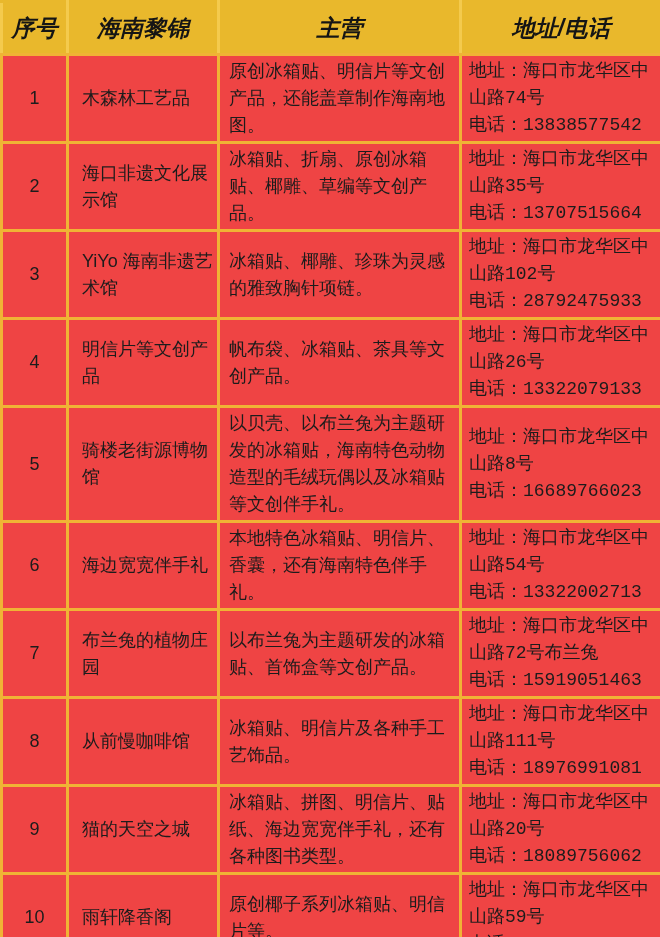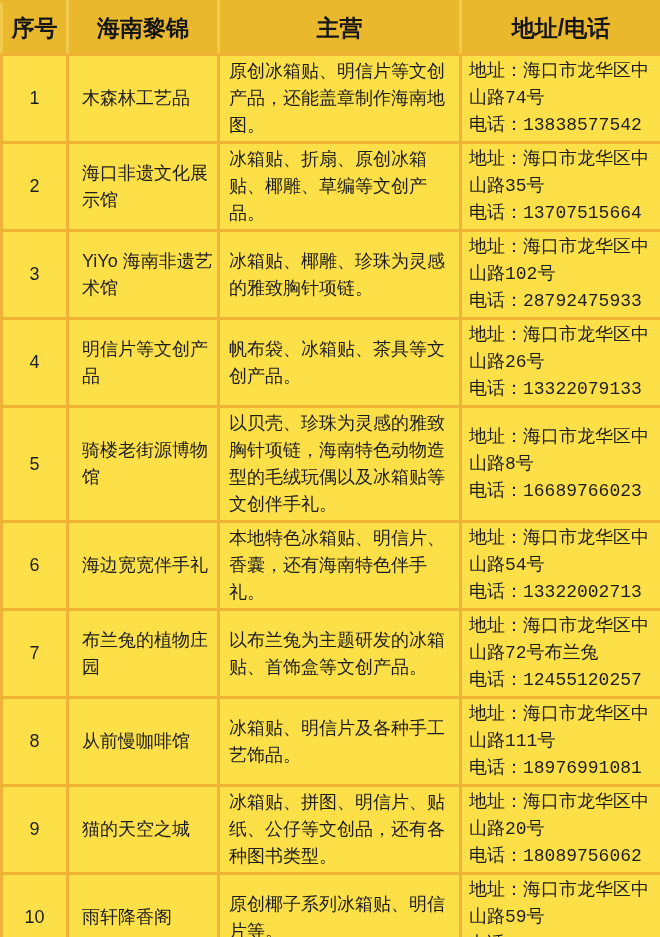--- a/index.html
+++ b/index.html
@@ -28,23 +28,24 @@
     font-size: 23px;
     font-weight: bold;
     height: 50px;
     text-align: center;
     vertical-align: middle;
     border-left: 3px solid #F4CA4D;
     border-right: 3px solid #F4CA4D;
     border-top: 3px solid #E9B82C;
     border-bottom: 3px solid #F0B335;
     padding: 0;
+    font-style: italic;
   }
   table.shops td {
-    background: #fde047;
+    background: #ef4444;
     color: #1C1C1C;
     font-size: 18px;
     line-height: 27px;
     border: 3px solid #F0B335;
     vertical-align: middle;
     padding: 2px 4px 2px 9px;
     word-break: break-word;
   }
   table.shops td.c-no {
     text-align: center;
@@ -119,57 +120,57 @@
         <td class="c-name">明信片等文创产品</td>
         <td class="c-main">帆布袋、冰箱贴、茶具等文创产品。</td>
         <td class="c-contact">
           <div>地址：海口市龙华区中山路26号</div>
           <div>电话：13322079133</div>
         </td>
       </tr>
       <tr>
         <td class="c-no">5</td>
         <td class="c-name">骑楼老街源博物馆</td>
-        <td class="c-main">以贝壳、珍珠为灵感的雅致胸针项链，海南特色动物造型的毛绒玩偶以及冰箱贴等文创伴手礼。</td>
+        <td class="c-main">以贝壳、以布兰兔为主题研发的冰箱贴，海南特色动物造型的毛绒玩偶以及冰箱贴等文创伴手礼。</td>
         <td class="c-contact">
           <div>地址：海口市龙华区中山路8号</div>
           <div>电话：16689766023</div>
         </td>
       </tr>
       <tr>
         <td class="c-no">6</td>
         <td class="c-name">海边宽宽伴手礼</td>
         <td class="c-main">本地特色冰箱贴、明信片、香囊，还有海南特色伴手礼。</td>
         <td class="c-contact">
           <div>地址：海口市龙华区中山路54号</div>
           <div>电话：13322002713</div>
         </td>
       </tr>
       <tr>
         <td class="c-no">7</td>
         <td class="c-name">布兰兔的植物庄园</td>
         <td class="c-main">以布兰兔为主题研发的冰箱贴、首饰盒等文创产品。</td>
         <td class="c-contact">
           <div>地址：海口市龙华区中山路72号布兰兔</div>
-          <div>电话：12455120257</div>
+          <div>电话：15919051463</div>
         </td>
       </tr>
       <tr>
         <td class="c-no">8</td>
         <td class="c-name">从前慢咖啡馆</td>
         <td class="c-main">冰箱贴、明信片及各种手工艺饰品。</td>
         <td class="c-contact">
           <div>地址：海口市龙华区中山路111号</div>
           <div>电话：18976991081</div>
         </td>
       </tr>
       <tr>
         <td class="c-no">9</td>
         <td class="c-name">猫的天空之城</td>
-        <td class="c-main">冰箱贴、拼图、明信片、贴纸、公仔等文创品，还有各种图书类型。</td>
+        <td class="c-main">冰箱贴、拼图、明信片、贴纸、海边宽宽伴手礼，还有各种图书类型。</td>
         <td class="c-contact">
           <div>地址：海口市龙华区中山路20号</div>
           <div>电话：18089756062</div>
         </td>
       </tr>
       <tr>
         <td class="c-no">10</td>
         <td class="c-name">雨轩降香阁</td>
         <td class="c-main">原创椰子系列冰箱贴、明信片等。</td>
         <td class="c-contact">

